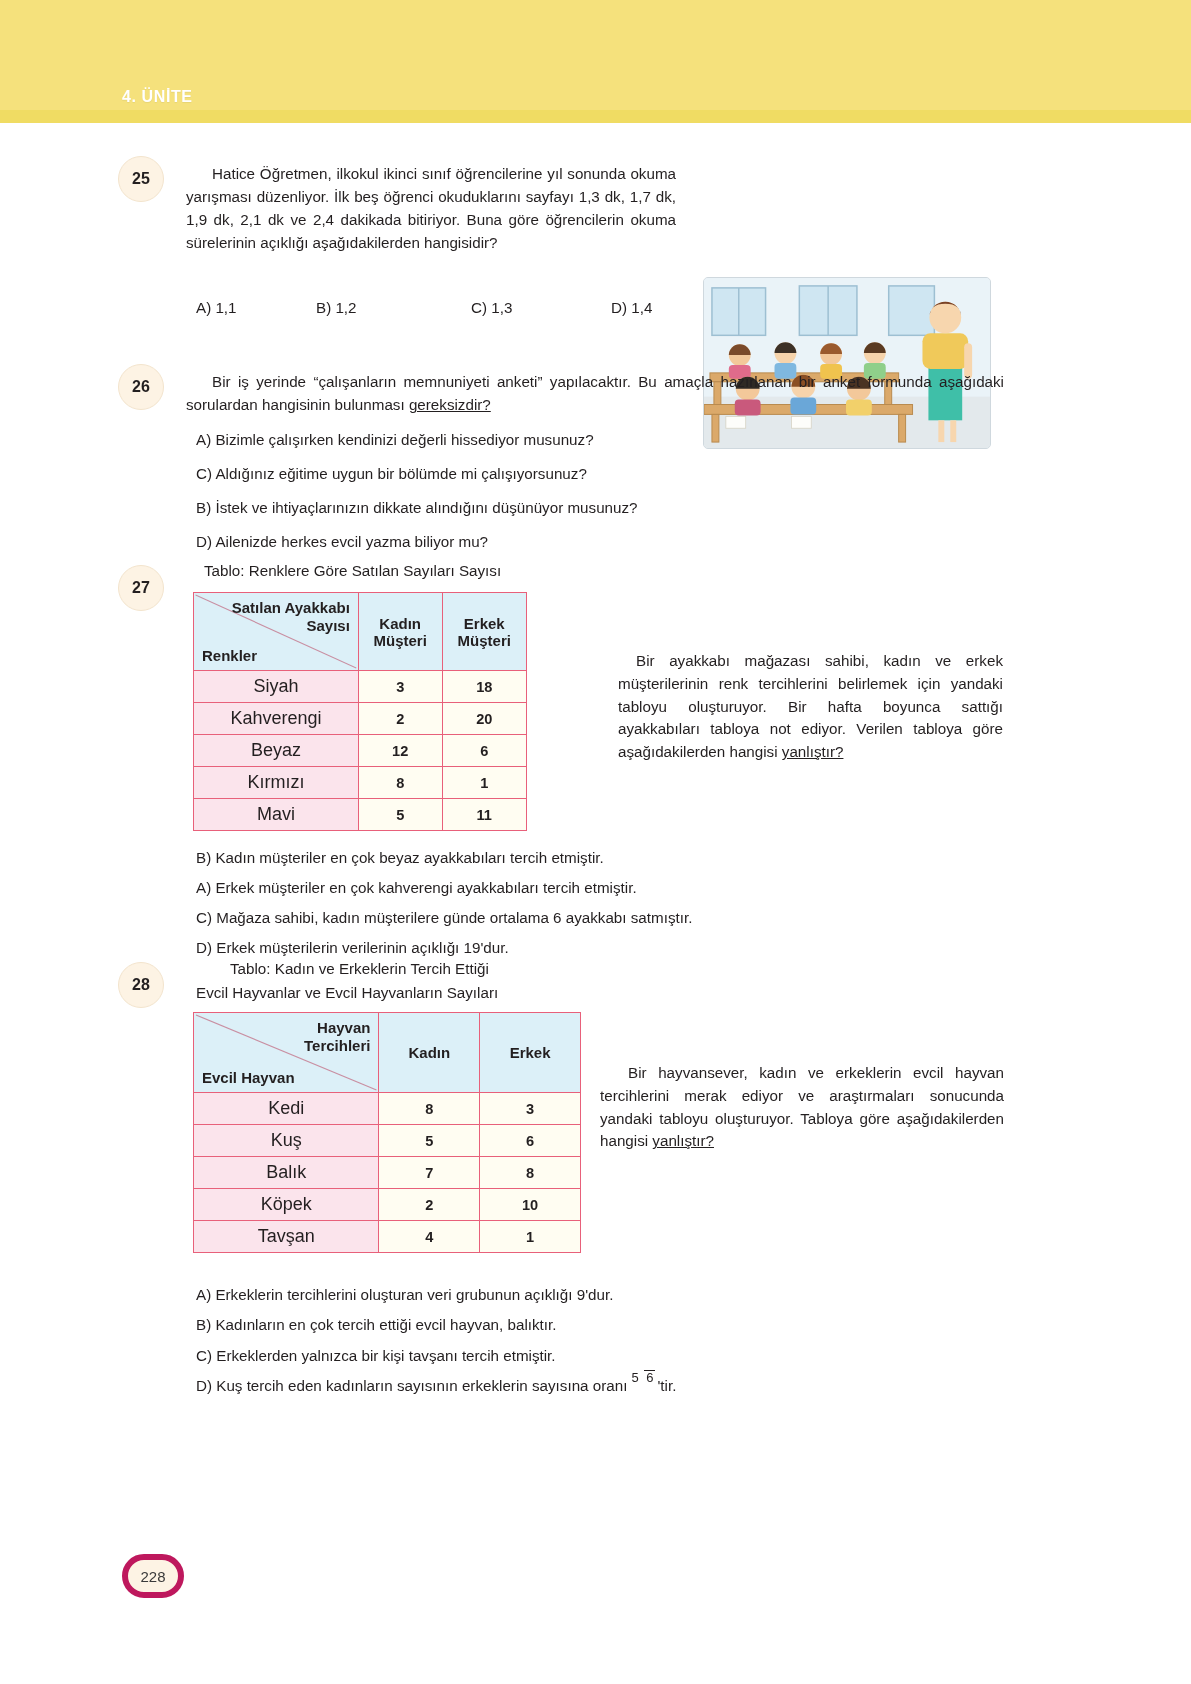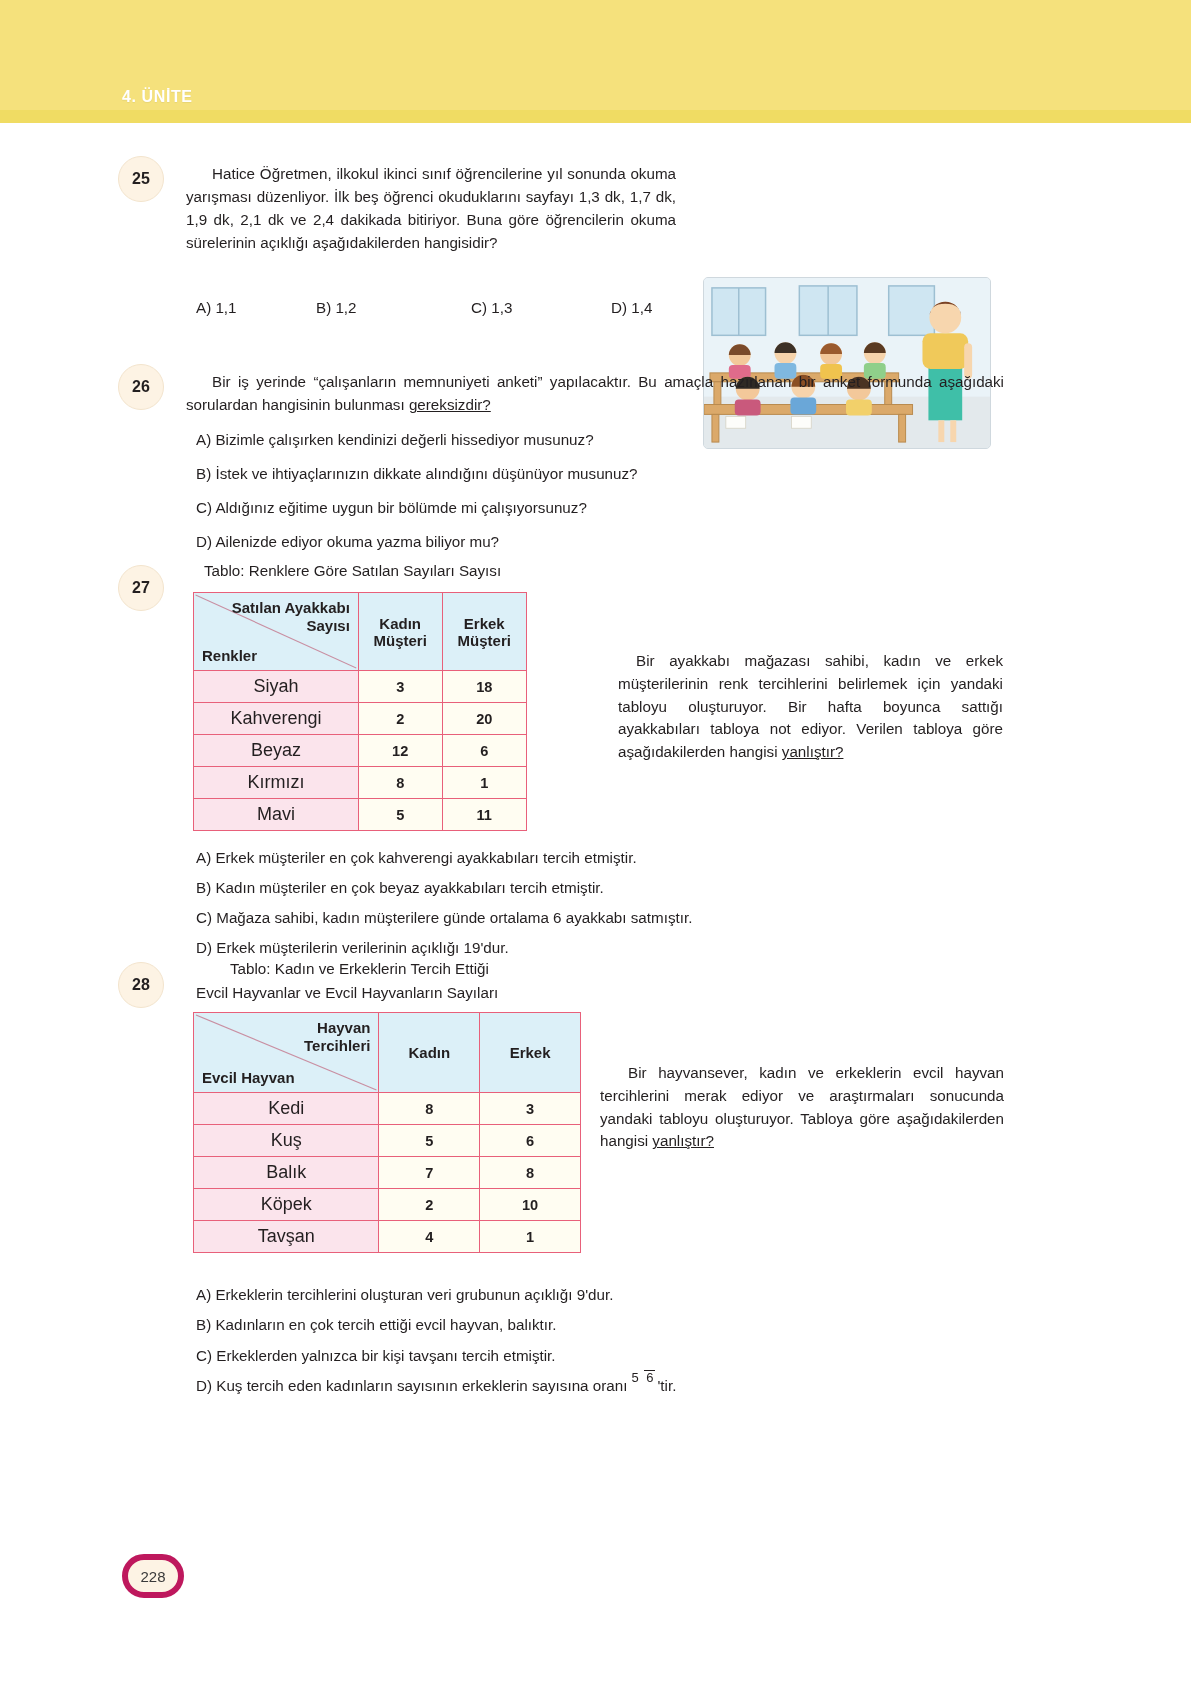--- a/index.html
+++ b/index.html
@@ -286,23 +286,23 @@
       </g>
     </svg>
   </div>
 
   <div class="qnum" style="left:118px; top:242px;">26</div>
 
   <div class="qbody indent" style="left:186px; top:248px; width:818px;">Bir iş yerinde “çalışanların memnuniyeti anketi” yapılacaktır. Bu amaçla hazırlanan bir anket formunda aşağıdaki sorulardan hangisinin bulunması <span class="underline">gereksizdir?</span></div>
 
   <div class="opts" style="left:196px; top:305px; width:700px;">
     <div style="padding-bottom:8px;">A)  Bizimle çalışırken kendinizi değerli hissediyor musunuz?</div>
+    <div style="padding-bottom:8px;">C)  Aldığınız eğitime uygun bir bölümde mi çalışıyorsunuz?</div>
     <div style="padding-bottom:8px;">B)  İstek ve ihtiyaçlarınızın dikkate alındığını düşünüyor musunuz?</div>
-    <div style="padding-bottom:8px;">C)  Aldığınız eğitime uygun bir bölümde mi çalışıyorsunuz?</div>
-    <div>D)  Ailenizde ediyor okuma yazma biliyor mu?</div>
+    <div>D)  Ailenizde herkes evcil yazma biliyor mu?</div>
   </div>
 
   <div class="qnum" style="left:118px; top:443px;">27</div>
 
   <div class="tbl-title" style="left:204px; top:440px;">Tablo: Renklere Göre Satılan Sayıları Sayısı</div>
 
   <table class="data" style="left:193px; top:470px; width:334px;">
     <tbody>
         <tr>
       <td class="corner" style="width:205px; height:78px;">
@@ -350,22 +350,22 @@
       <td class="cell">11</td>
     </tr>
   </tbody>
     </table>
 
   <div class="sidetext" style="left:618px; top:528px; width:385px;">
     <p style="text-indent:18px;">Bir ayakkabı mağazası sahibi, kadın ve erkek müşterilerinin renk tercihlerini belirlemek için yandaki tabloyu oluşturuyor. Bir hafta boyunca sattığı ayakkabıları tabloya not ediyor. Verilen tabloya göre aşağıdakilerden hangisi <span class="underline">yanlıştır?</span></p>
   </div>
 
   <div class="opts" style="left:196px; top:723px; width:760px;">
+    <div style="padding-bottom:4px;">B)  Kadın müşteriler en çok beyaz ayakkabıları tercih etmiştir.</div>
     <div style="padding-bottom:4px;">A)  Erkek müşteriler en çok kahverengi ayakkabıları tercih etmiştir.</div>
-    <div style="padding-bottom:4px;">B)  Kadın müşteriler en çok beyaz ayakkabıları tercih etmiştir.</div>
     <div style="padding-bottom:4px;">C)  Mağaza sahibi, kadın müşterilere günde ortalama 6 ayakkabı satmıştır.</div>
     <div>D)  Erkek müşterilerin verilerinin açıklığı 19'dur.</div>
   </div>
 
   <div class="qnum" style="left:118px; top:840px;">28</div>
 
   <div class="tbl-title" style="left:230px; top:838px;">Tablo: Kadın ve Erkeklerin Tercih Ettiği</div>
   <div class="tbl-title" style="left:196px; top:862px;">Evcil Hayvanlar ve Evcil Hayvanların Sayıları</div>
 
   <table class="data" style="left:193px; top:890px; width:388px;">

